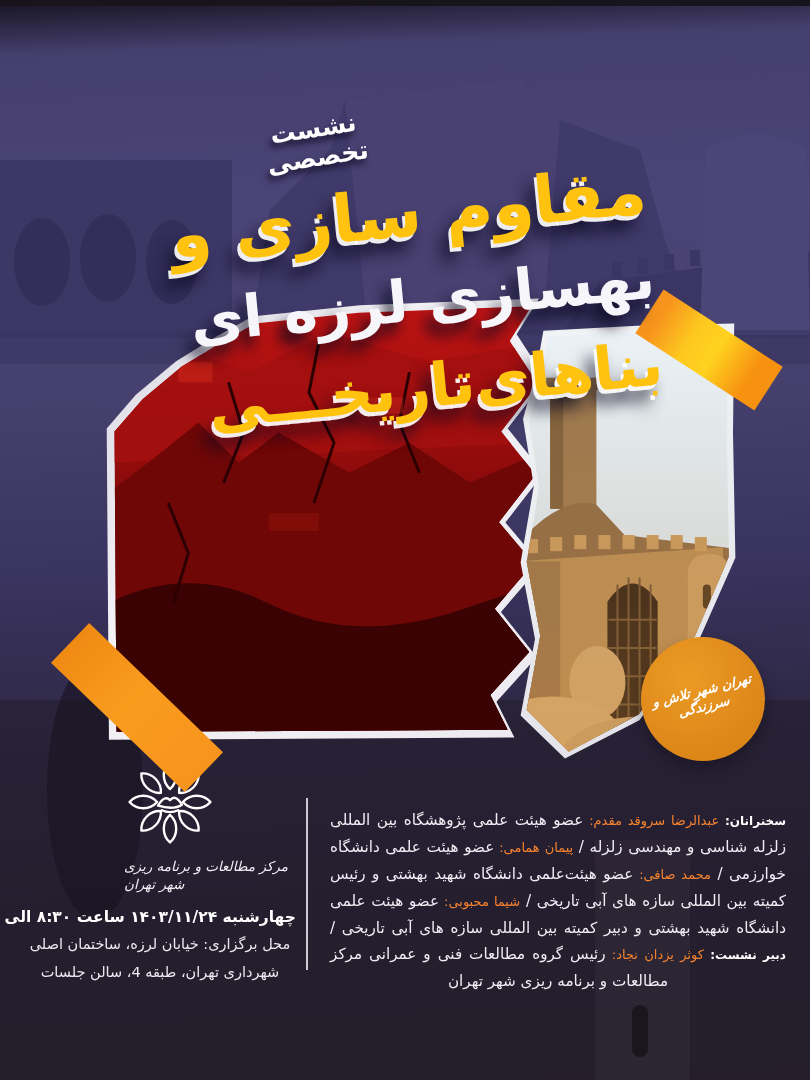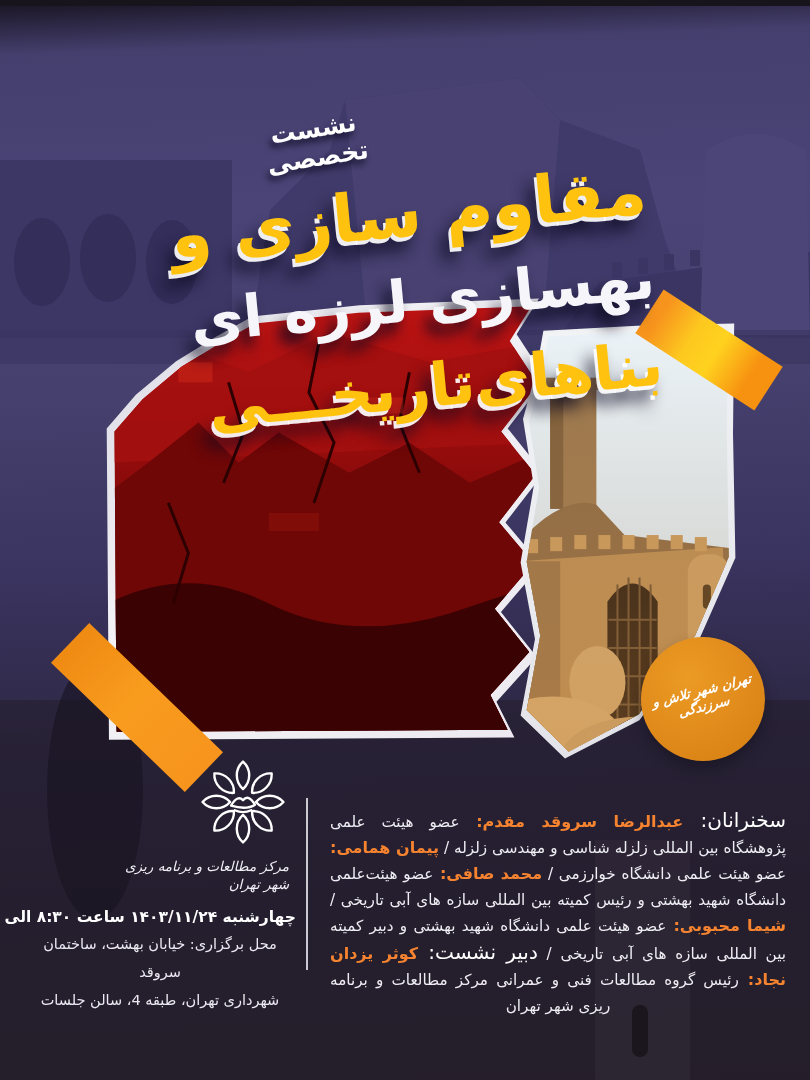--- a/index.html
+++ b/index.html
@@ -70,34 +70,34 @@
     position:absolute;left:641px;top:637px;width:124px;height:124px;border-radius:50%;z-index:46;
     background:radial-gradient(circle at 38% 32%,#eb9b24 0%,#e08a1b 55%,#d57f10 100%);
     display:flex;align-items:center;justify-content:center;
     box-shadow:0 8px 14px rgba(10,8,18,.35);
   }
   .slogan-text{
     transform:rotate(-14deg) skewX(-6deg);font-style:italic;font-weight:bold;
     color:#ffffff;font-size:13px;line-height:1.25;text-align:center;width:104px;direction:rtl;
   }
   
-  .logo-block{position:absolute;left:117px;top:756px;width:172px;text-align:right;z-index:20;}
+  .logo-block{position:absolute;left:124px;top:756px;width:172px;text-align:left;z-index:20;}
   .logo-caption{
     margin-top:6px;color:#f2f0f7;font-size:13.5px;font-style:italic;direction:rtl;line-height:1.3;
   }
   .divider{position:absolute;left:306px;top:798px;width:2px;height:172px;background:rgba(245,244,250,.8);z-index:20;}
   .schedule-block{position:absolute;left:24px;top:905px;width:272px;text-align:center;direction:rtl;z-index:20;}
   .date-line{color:#ffffff;font-weight:bold;font-size:15.5px;line-height:1.6;white-space:nowrap;}
   .venue-line{color:#ebe9f1;font-size:14.5px;line-height:1.95;}
   .speakers-block{
     position:absolute;left:330px;top:792px;width:456px;z-index:20;direction:rtl;
     text-align:justify;text-align-last:center;color:#efeef4;font-size:15.2px;line-height:26px;
   }
-  .sp-name{color:#f5832f;font-weight:bold;font-size:16px;}
-  .sp-label{color:#ffffff;font-weight:normal;font-size:20px;}
+  .sp-name{color:#f5832f;font-weight:normal;font-size:13px;}
+  .sp-label{color:#ffffff;font-weight:bold;font-size:12px;}
 </style>
 </head>
 <body>
 
 <div class="poster">
 
   <svg class="bg-art" viewBox="0 0 810 1080" preserveAspectRatio="none" aria-hidden="true">
     <path d="M250,335 L270,210 L330,150 L345,100 L520,78 L560,120 L640,150 L665,240 L700,335 Z" fill="#403a6a"></path>
     <path d="M345,100 L520,78 L560,120 L545,300 L365,305 Z" fill="#4a4373" opacity="0.8"></path>
     <rect x="0" y="160" width="232" height="178" fill="#3d3766"></rect>
@@ -229,19 +229,19 @@
         <path d="M-9,9 Q0,13 9,9"></path>
       </g>
     </svg>
     <div class="logo-caption">مرکز مطالعات و برنامه ریزی شهر تهران</div>
   </div>
 
   <div class="divider"></div>
 
   <div class="schedule-block">
     <div class="date-line">چهارشنبه ۱۴۰۳/۱۱/۲۴   ساعت ۸:۳۰ الی ۱۲</div>
-    <div class="venue-line">محل برگزاری: خیابان بهشت، ساختمان سروقد</div>
+    <div class="venue-line">محل برگزاری: خیابان لرزه، ساختمان اصلی</div>
     <div class="venue-line">شهرداری تهران، طبقه 4، سالن جلسات</div>
   </div>
 
   <p class="speakers-block"><span class="sp-label">سخنرانان: </span><span class="sp-name">عبدالرضا سروقد مقدم: </span><span>عضو هیئت علمی پژوهشگاه بین المللی زلزله شناسی و مهندسی زلزله / </span><span class="sp-name">پیمان همامی: </span><span>عضو هیئت علمی دانشگاه خوارزمی / </span><span class="sp-name">محمد صافی: </span><span>عضو هیئت‌علمی دانشگاه شهید بهشتی و رئیس کمیته بین المللی سازه های آبی تاریخی / </span><span class="sp-name">شیما محبوبی: </span><span>عضو هیئت علمی دانشگاه شهید بهشتی و دبیر کمیته بین المللی سازه های آبی تاریخی / </span><span class="sp-label">دبیر نشست: </span><span class="sp-name">کوثر یزدان نجاد: </span><span>رئیس گروه مطالعات فنی و عمرانی مرکز مطالعات و برنامه ریزی شهر تهران</span></p>
 
 </div>
 
 </body></html>

